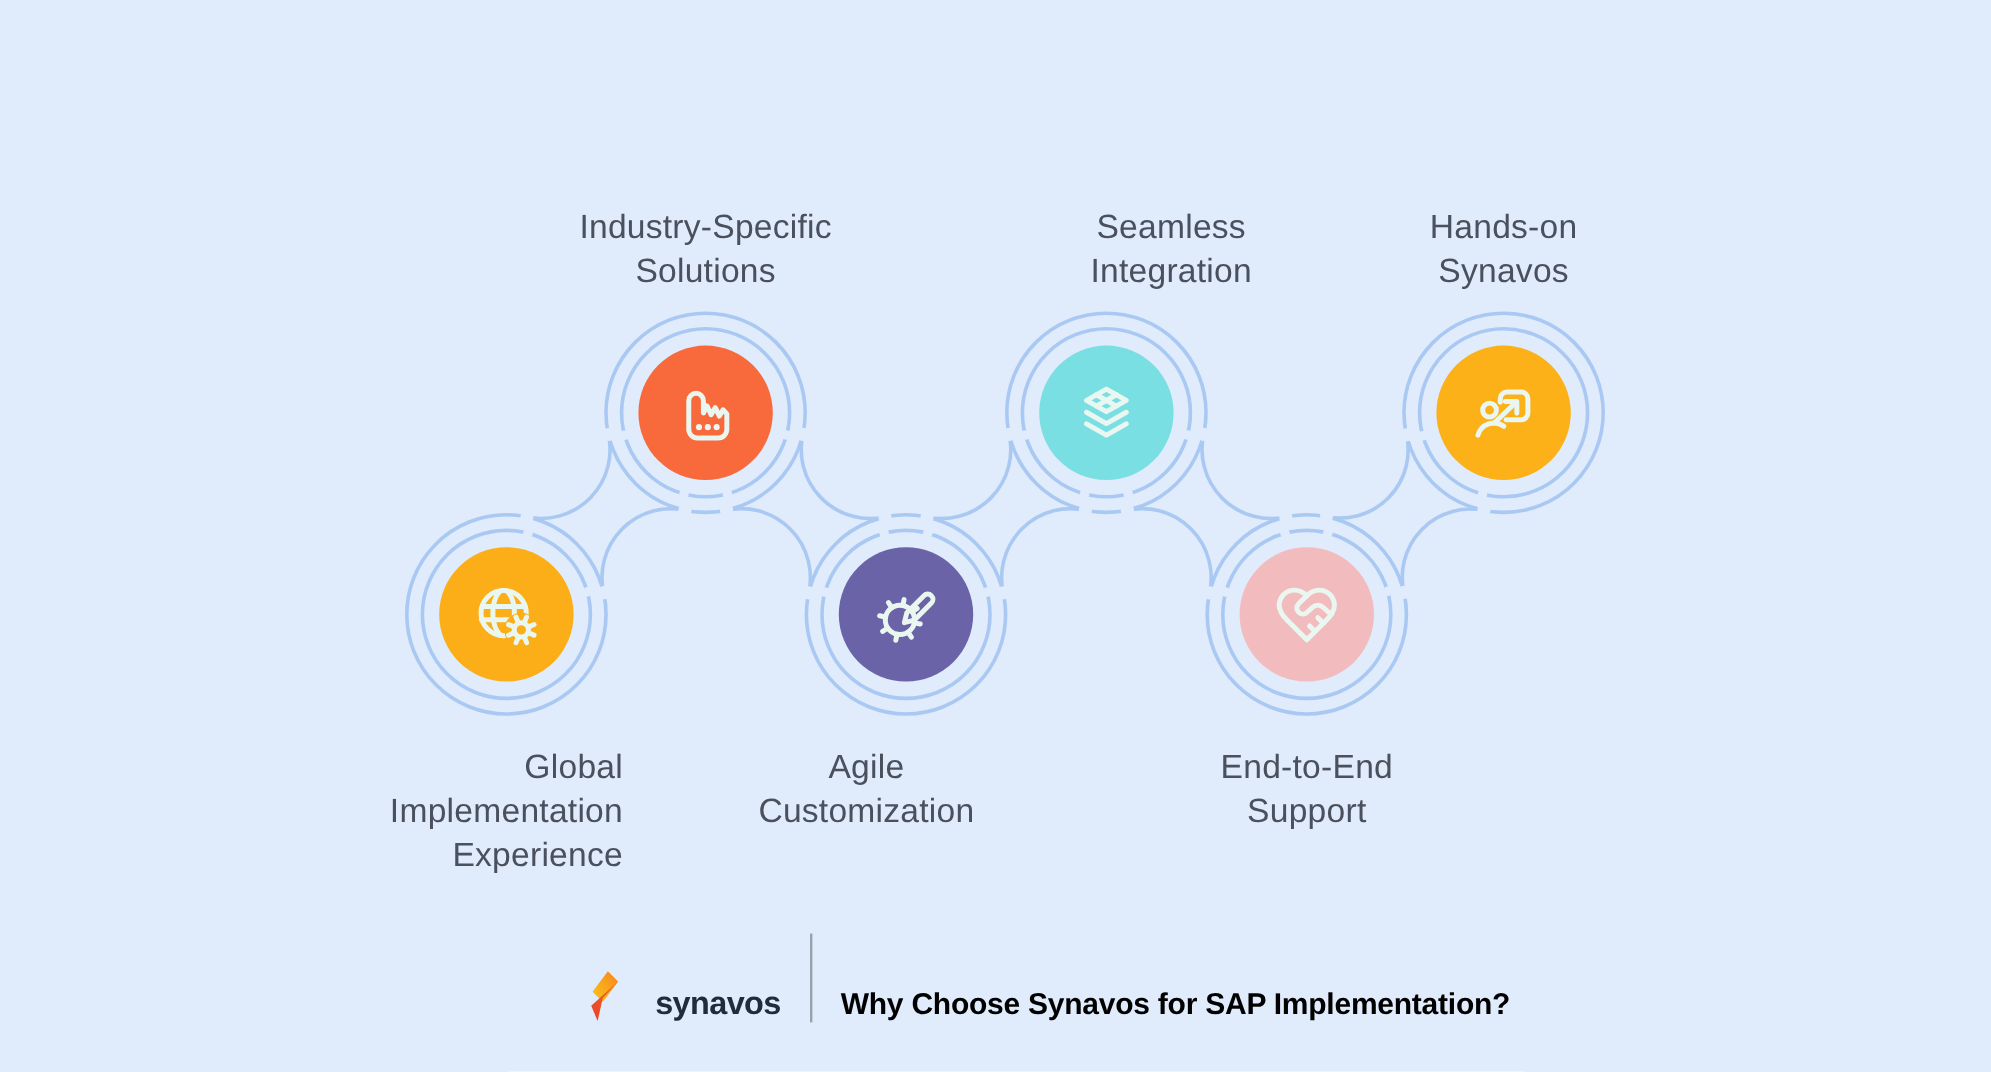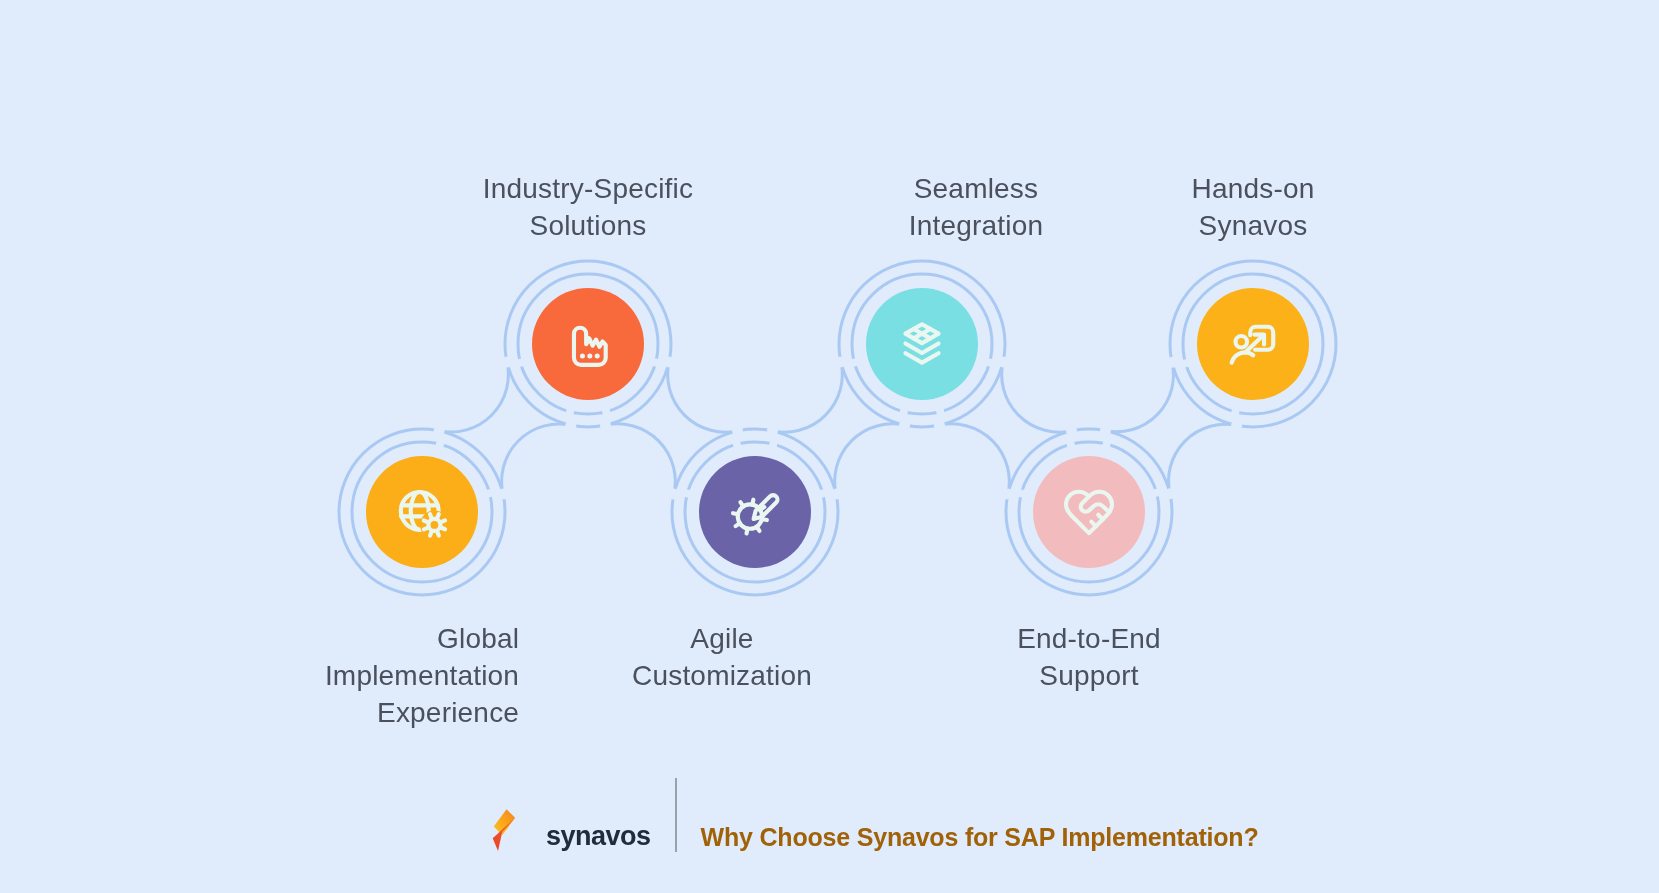--- a/index.html
+++ b/index.html
@@ -34,21 +34,21 @@
   }
   #footer-divider{
     width:2px;
     height:74px;
     background:#99A1AB;
   }
   #footer-title{
     font-size:25px;
     font-weight:700;
     letter-spacing:-0.2px;
-    color:#a16207;
+    color:#000000;
     white-space:nowrap;
   }
 </style>
 </head>
 <body>
 
 <div id="stage">
   <svg id="decor" width="1659" height="893" viewBox="0 0 1659 893">
       <path d="M503.0078940738633,493.9245719907457 A57.43147795277238 57.43147795277238 0 0 1 570.8959878199564,425.2185494043382" fill="none" stroke="#A9C9F3" stroke-width="3" stroke-linecap="round"></path>
       <path d="M439.1040121800436,430.7814505956618 A57.43147795277241 57.43147795277241 0 0 0 506.9921059261367,362.0754280092543" fill="none" stroke="#A9C9F3" stroke-width="3" stroke-linecap="round"></path>

